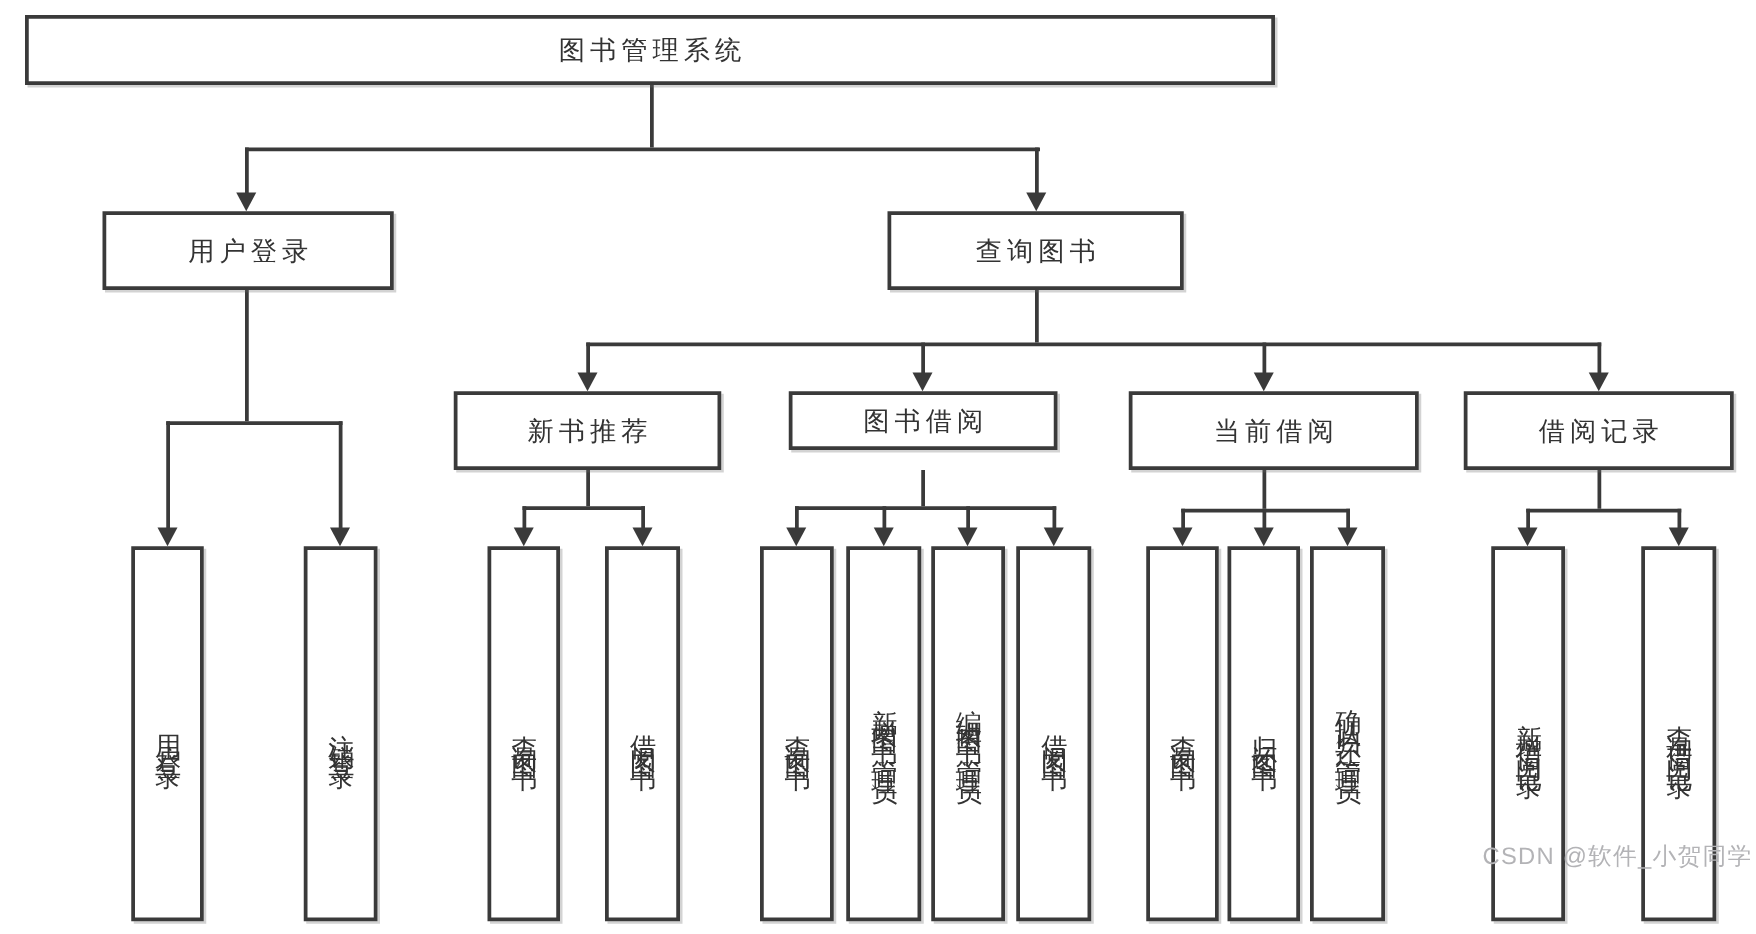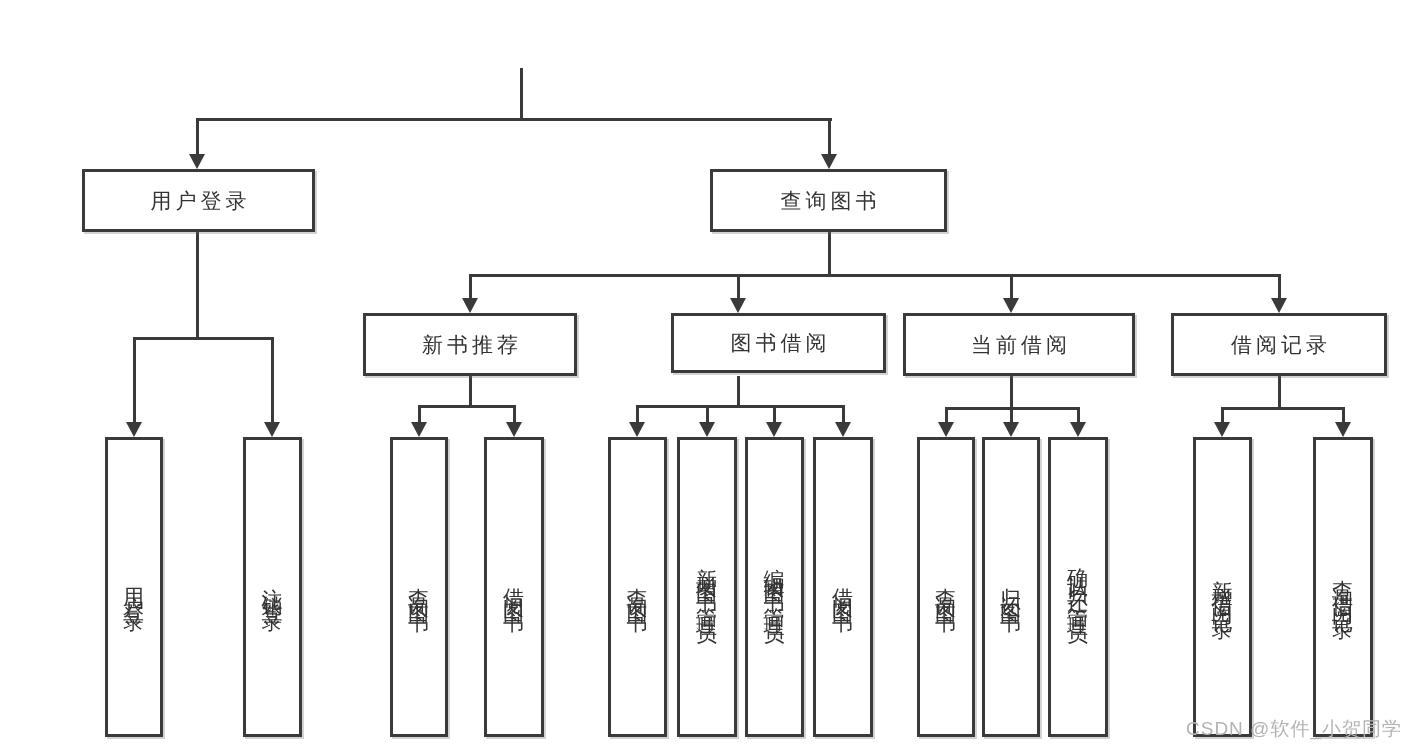--- a/index.html
+++ b/index.html
@@ -42,34 +42,37 @@
   .arrow {
     position:absolute;
     width:0; height:0;
     border-left:8px solid transparent;
     border-right:8px solid transparent;
     border-top:15px solid #3a3a3a;
     z-index:1;
   }
   .watermark {
     position:absolute;
-    left:1186px; top:716px;
+    left:1186px; top:672px;
     font-size:19px;
     letter-spacing:1px;
     color:#b3b3b6;
     white-space:nowrap;
     z-index:6;
     text-align:right;
   }
 </style>
 </head>
 <body>
 
 <div class="canvas">
 
+  <div class="box h" style="left:20px; top:12px; width:1000px; height:56px;">
+    <span>图书管理系统</span>
+  </div>
 
   <div class="line" style="left:520px; top:68px; width:3px; height:50px;"></div>
   <div class="line" style="left:196px; top:118px; width:636px; height:3px;"></div>
   <div class="line" style="left:196px; top:118px; width:3px; height:38px;"></div>
   <div class="arrow" style="left:189px; top:154px;"></div>
   <div class="line" style="left:828px; top:118px; width:3px; height:38px;"></div>
   <div class="arrow" style="left:821px; top:154px;"></div>
 
   <div class="box h" style="left:82px; top:169px; width:233px; height:63px;">
     <span>用户登录</span>
@@ -92,21 +95,21 @@
   <div class="line" style="left:737px; top:274px; width:3px; height:26px;"></div>
   <div class="arrow" style="left:730px; top:298px;"></div>
   <div class="line" style="left:1010px; top:274px; width:3px; height:26px;"></div>
   <div class="arrow" style="left:1003px; top:298px;"></div>
   <div class="line" style="left:1278px; top:274px; width:3px; height:26px;"></div>
   <div class="arrow" style="left:1271px; top:298px;"></div>
 
   <div class="box h" style="left:363px; top:313px; width:214px; height:63px;">
     <span>新书推荐</span>
   </div>
-  <div class="box h" style="left:631px; top:313px; width:215px; height:60px;margin-left:40px;">
+  <div class="box h" style="left:631px; top:313px; width:215px; height:47px;">
     <span>图书借阅</span>
   </div>
   <div class="box h" style="left:903px; top:313px; width:232px; height:63px;">
     <span>当前借阅</span>
   </div>
   <div class="box h" style="left:1171px; top:313px; width:216px; height:63px;">
     <span>借阅记录</span>
   </div>
 
   <div class="line" style="left:469px; top:376px; width:3px; height:29px;"></div>

